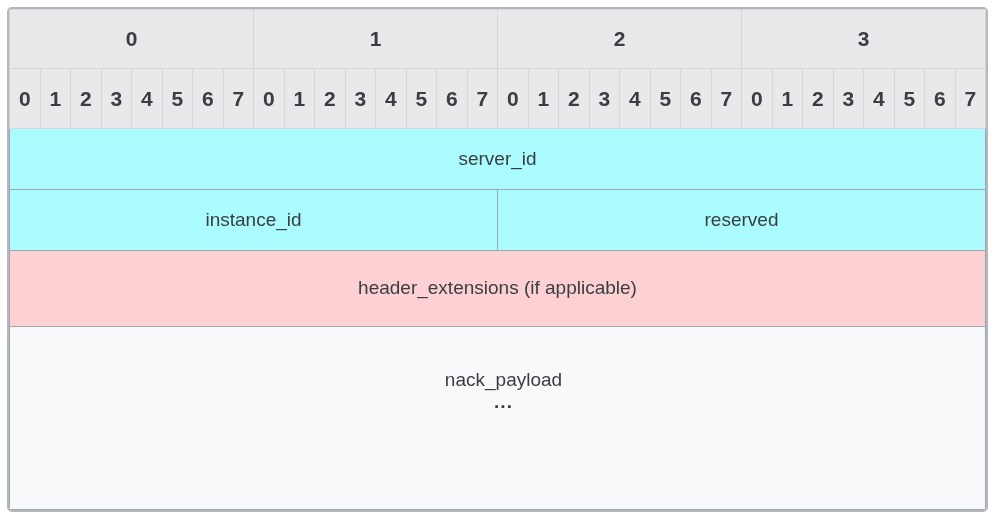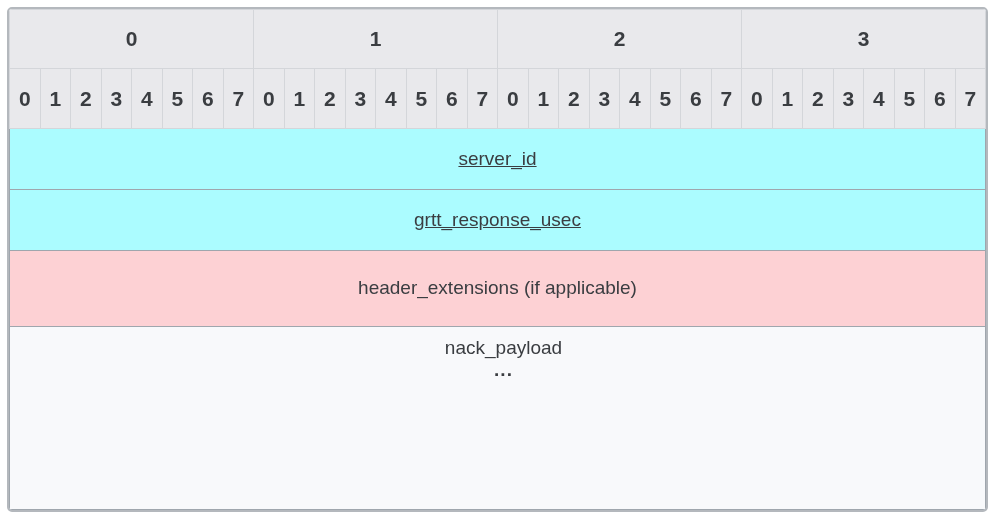--- a/index.html
+++ b/index.html
@@ -54,35 +54,34 @@
     font-size: 21px;
     border-color: var(--header-grid-line, #d4d6da);
   }
   td.primary {
     background: var(--primary-bg, #5dd8fb);
     font-size: 19px;
   }
   td.secondary {
     background: var(--secondary-bg, #abfcff);
     font-size: 19px;
-    text-decoration: underline;
   }
   td.extension {
     background: var(--extension-bg, #fdd1d4);
     font-size: 19px;
   }
   td.payload {
     background: var(--payload-bg, #f8f9fb);
     font-size: 19px;
     vertical-align: top;
   }
   .payload-inner {
     display: flex;
     flex-direction: column;
-    justify-content: flex-start;
+    justify-content: center;
     align-items: center;
     height: 108px;
     padding: 10px 0 6px 12px;
   }
   .payload-ellipsis {
     font-weight: bold;
     letter-spacing: 1px;
   }
 </style>
 </head>
@@ -136,25 +135,26 @@
       <td class="hdr">6</td>
       <td class="hdr">7</td>
     </tr>
 
 
 
     <tr class="field-row">
       <td class="secondary" colspan="32">server_id</td>
     </tr>
 
+    <tr class="field-row">
+      <td class="secondary" colspan="16">instance_id</td>
+      <td class="secondary" colspan="16">reserved</td>
+    </tr>
 
 
-    <tr class="field-row">
-      <td class="secondary" colspan="32">grtt_response_usec</td>
-    </tr>
 
     <tr class="ext-row">
       <td class="extension" colspan="32">header_extensions (if applicable)</td>
     </tr>
 
     <tr class="pay-row">
       <td class="payload" colspan="32">
         <div class="payload-inner">
           <span>nack_payload</span>
           <span class="payload-ellipsis">...</span>

